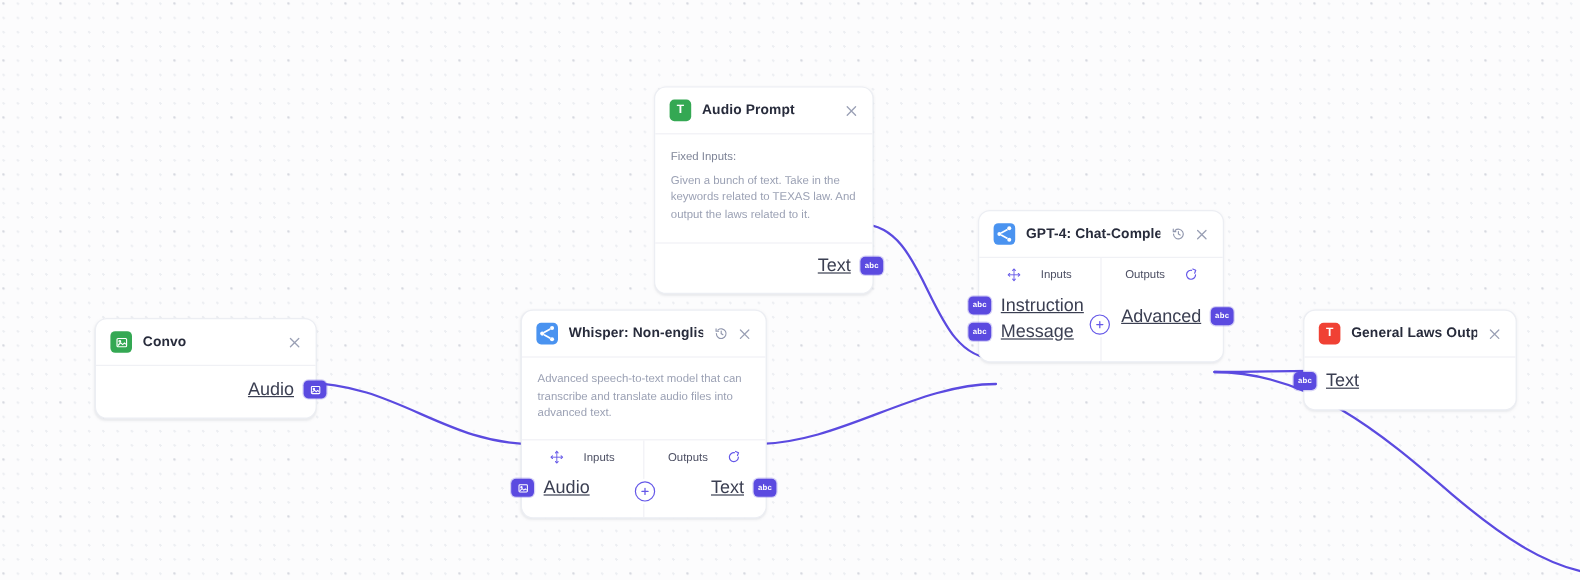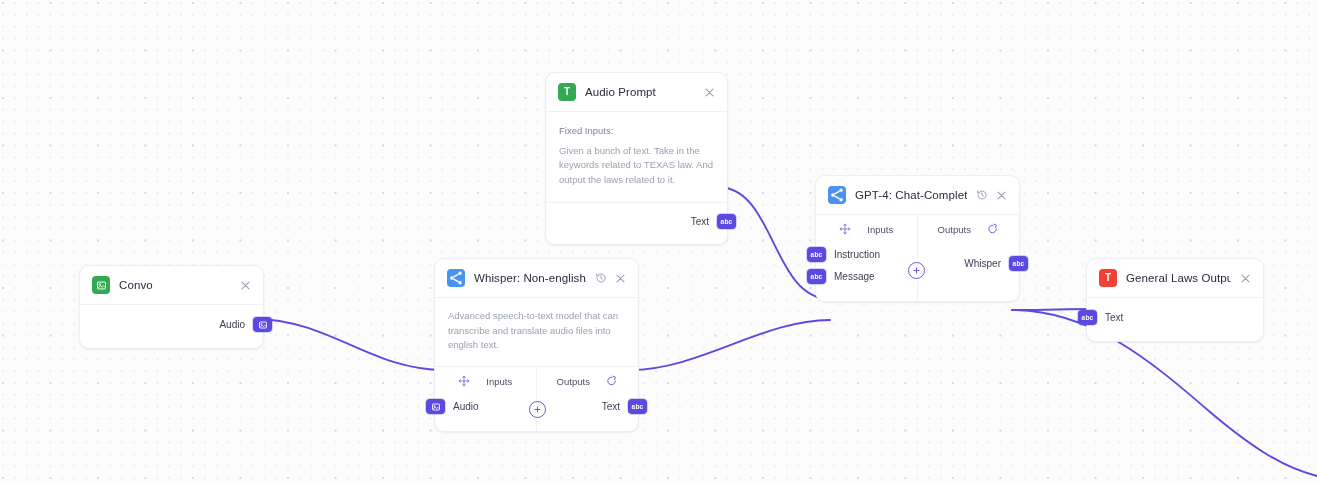--- a/index.html
+++ b/index.html
@@ -38,21 +38,21 @@
   .node-icon{
     width:18px;height:18px;border-radius:4px;
     display:flex;align-items:center;justify-content:center;
     flex:0 0 auto;
     color:#fff;font-size:10px;font-weight:700;line-height:1;
   }
   .icon-green{background:#34a853;}
   .icon-red{background:#f04134;}
   .icon-blue{background:#4a93f0;}
   .node-title{
-    font-size:11.5px;font-weight:400;color:#272b3b;
+    font-size:11.5px;font-weight:700;color:#272b3b;
     letter-spacing:.1px;white-space:nowrap;overflow:hidden;
     flex:1 1 auto;
   }
   .head-actions{display:flex;align-items:center;gap:8px;flex:0 0 auto;}
   .hicon{width:12px;height:12px;color:#9096ad;display:block;}
   .xicon{width:11px;height:11px;color:#9aa0b5;display:block;}
 
   .node-desc{
     padding:11px 13px 13px 13px;
     font-size:9.5px;line-height:1.55;color:#9ba1b4;
@@ -64,21 +64,21 @@
   .io-col{flex:1 1 50%;box-sizing:border-box;padding:8px 0 12px 0;position:relative;}
   .io-col.left{border-right:1px solid #f0f1f5;}
   .io-head{
     display:flex;align-items:center;justify-content:center;gap:16px;
     font-size:9.5px;color:#4c4f63;font-weight:400;margin-bottom:10px;
   }
   .io-head svg{width:12px;height:12px;color:#6558e8;}
   .io-row{display:flex;align-items:center;height:19px;margin-bottom:3px;}
   .io-row.left{justify-content:flex-start;padding-left:0;}
   .io-row.right{justify-content:flex-end;padding-right:0;}
-  .io-label{font-size:10px;color:#3b3f52;}
+  .io-label{font-size:15px;color:#3b3f52;text-decoration:underline;}
   .io-row.left .io-label{margin-left:8px;}
   .io-row.right .io-label{margin-right:8px;}
 
   .port{
     width:19px;height:15px;border-radius:4px;background:#5b4ae0;
     display:flex;align-items:center;justify-content:center;
     flex:0 0 auto;
     box-shadow:0 0 0 1px rgba(91,74,224,.25);
   }
   .port.left{margin-left:-9px;}
@@ -180,21 +180,21 @@
       <svg class="hicon" viewBox="0 0 16 16" fill="none" stroke="currentColor" stroke-width="1.25" stroke-linecap="round">
         <path d="M2.6 8a5.4 5.4 0 1 0 1.7-3.9"></path>
           <path d="M2.3 2.6v2.8h2.8"></path>
           <path d="M8 5.2V8l1.9 1.2"></path>
       </svg>
       <svg class="xicon" viewBox="0 0 12 12" fill="none" stroke="currentColor" stroke-width="1.2" stroke-linecap="round">
           <path d="M2.2 2.2 9.8 9.8M9.8 2.2 2.2 9.8"></path>
         </svg>
     </span>
   </div>
-  <div class="node-desc node-body-sep">Advanced speech-to-text model that can transcribe and translate audio files into english text.</div>
+  <div class="node-desc node-body-sep">Advanced speech-to-text model that can transcribe and translate audio files into advanced text.</div>
   <div class="io-grid">
     <div class="io-col left">
       <div class="io-head">
         <svg viewBox="0 0 16 16" fill="none" stroke="currentColor" stroke-width="1.25" stroke-linecap="round" stroke-linejoin="round">
           <path d="M8 1.6 6.6 3.2M8 1.6l1.4 1.6M8 14.4l-1.4-1.6M8 14.4l1.4-1.6M1.6 8l1.6-1.4M1.6 8l1.6 1.4M14.4 8l-1.6-1.4M14.4 8l-1.6 1.4"></path>
           <path d="M8 3.2v9.6M3.2 8h9.6" stroke-width="1"></path>
         </svg>
         <span>Inputs</span>
       </div>
       <div class="io-row left">
@@ -282,21 +282,21 @@
     </div>
     <div class="io-col">
       <div class="io-head">
         <span>Outputs</span>
         <svg viewBox="0 0 16 16" fill="none" stroke="currentColor" stroke-width="1.3" stroke-linecap="round" stroke-linejoin="round">
           <path d="M12.4 8A5 5 0 1 1 8 3"></path>
             <path d="M9.3 1.6 12.6 3 11.4 6.2"></path>
         </svg>
       </div>
       <div class="io-row right" style="margin-top:19px;">
-        <span class="io-label">Whisper</span>
+        <span class="io-label">Advanced</span>
         <span class="port right">
           <span class="port-txt">abc</span>
         </span>
       </div>
     </div>
   </div>
 </div>
 
 <div class="node" style="left:1086px;top:258px;width:178px;">
   <div class="node-head">

